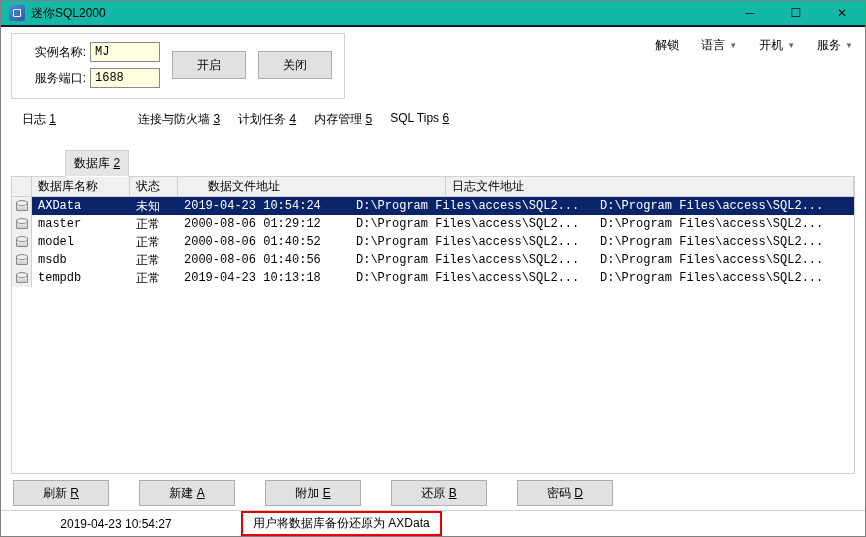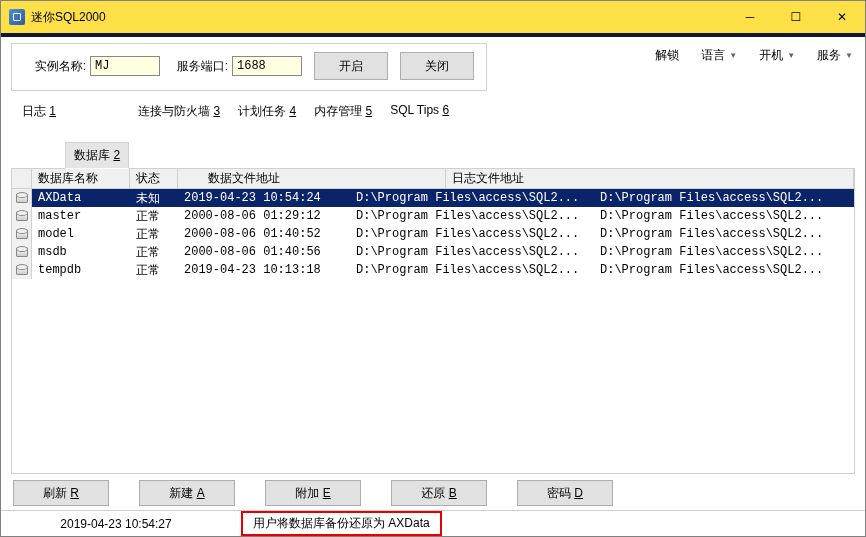--- a/index.html
+++ b/index.html
@@ -10,26 +10,26 @@
     background: #fff;
     color: #000;
     width: 866px;
     height: 537px;
     border: 1px solid #808080;
     display: flex;
     flex-direction: column;
     overflow: hidden;
   }
   .titlebar {
-    height: 36px;
-    background: #fde047;
+    height: 26px;
+    background: #14b8a6;
     display: flex;
     align-items: center;
     padding-left: 8px;
-    border-bottom: 4px solid #0f172a;
+    border-bottom: 2px solid #0f172a;
   }
   .titlebar-icon {
     width: 16px; height: 16px;
     background: linear-gradient(135deg,#4a90d9 0%, #2c5aa0 100%);
     border-radius: 2px;
     margin-right: 6px;
     position: relative;
   }
   .titlebar-icon::after{
     content:"";
@@ -58,21 +58,21 @@
     margin-bottom: 6px;
   }
   .instance-box {
     border: 1px solid #d0d0d0;
     padding: 8px 12px 10px 12px;
     display: flex;
     align-items: center;
     gap: 12px;
     margin-right: auto;
   }
-  .field-col { display:flex; flex-direction:row; gap:6px;justify-content:flex-end; }
+  .field-col { display:flex; flex-direction:column; gap:6px;justify-content:flex-end; }
   .field-row { display:flex; align-items:center; gap:4px; }
   .field-row label { width:62px; text-align:right; }
   .field-row input {
     width: 70px;
     height: 20px;
     border: 1px solid #888;
     background: #ffffe1;
     font-family: "Courier New", monospace;
     font-size: 12px;
     padding: 0 4px;

